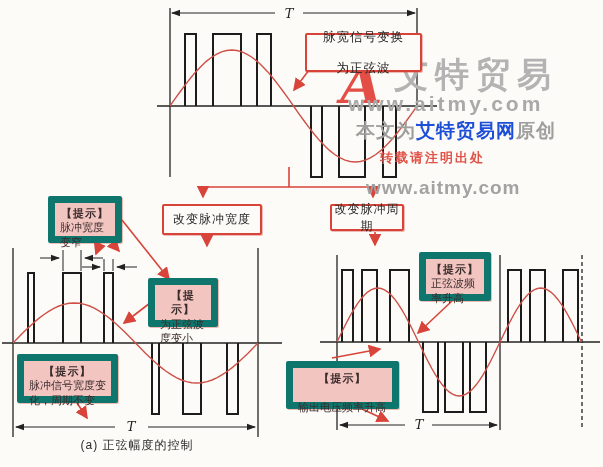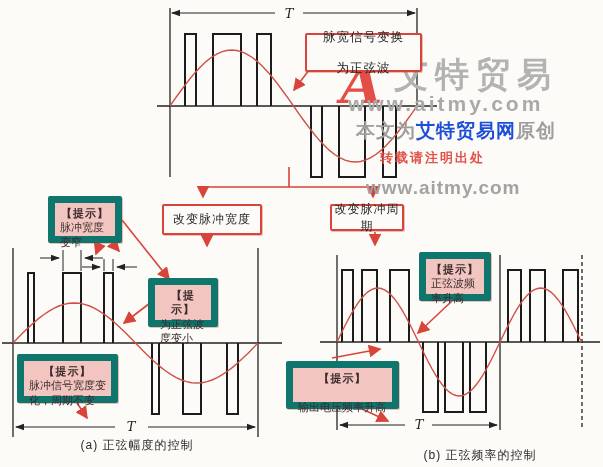--- a/index.html
+++ b/index.html
@@ -165,15 +165,14 @@
     <span>率升高</span>
   </div>
 
   <div class="callout" style="left:286px;top:361px;width:113px;height:48px;">
     <span class="tag">【提示】</span>
     <br>
     <span>输出电压频率升高</span>
   </div>
 
   <div class="caption" style="left:62px;top:437px;width:150px;">(a) 正弦幅度的控制</div>
-  <div class="caption" style="left:400px;top:447px;width:160px;">(b) 正弦频率的控制</div>
 
 </div>
 
 </body></html>

